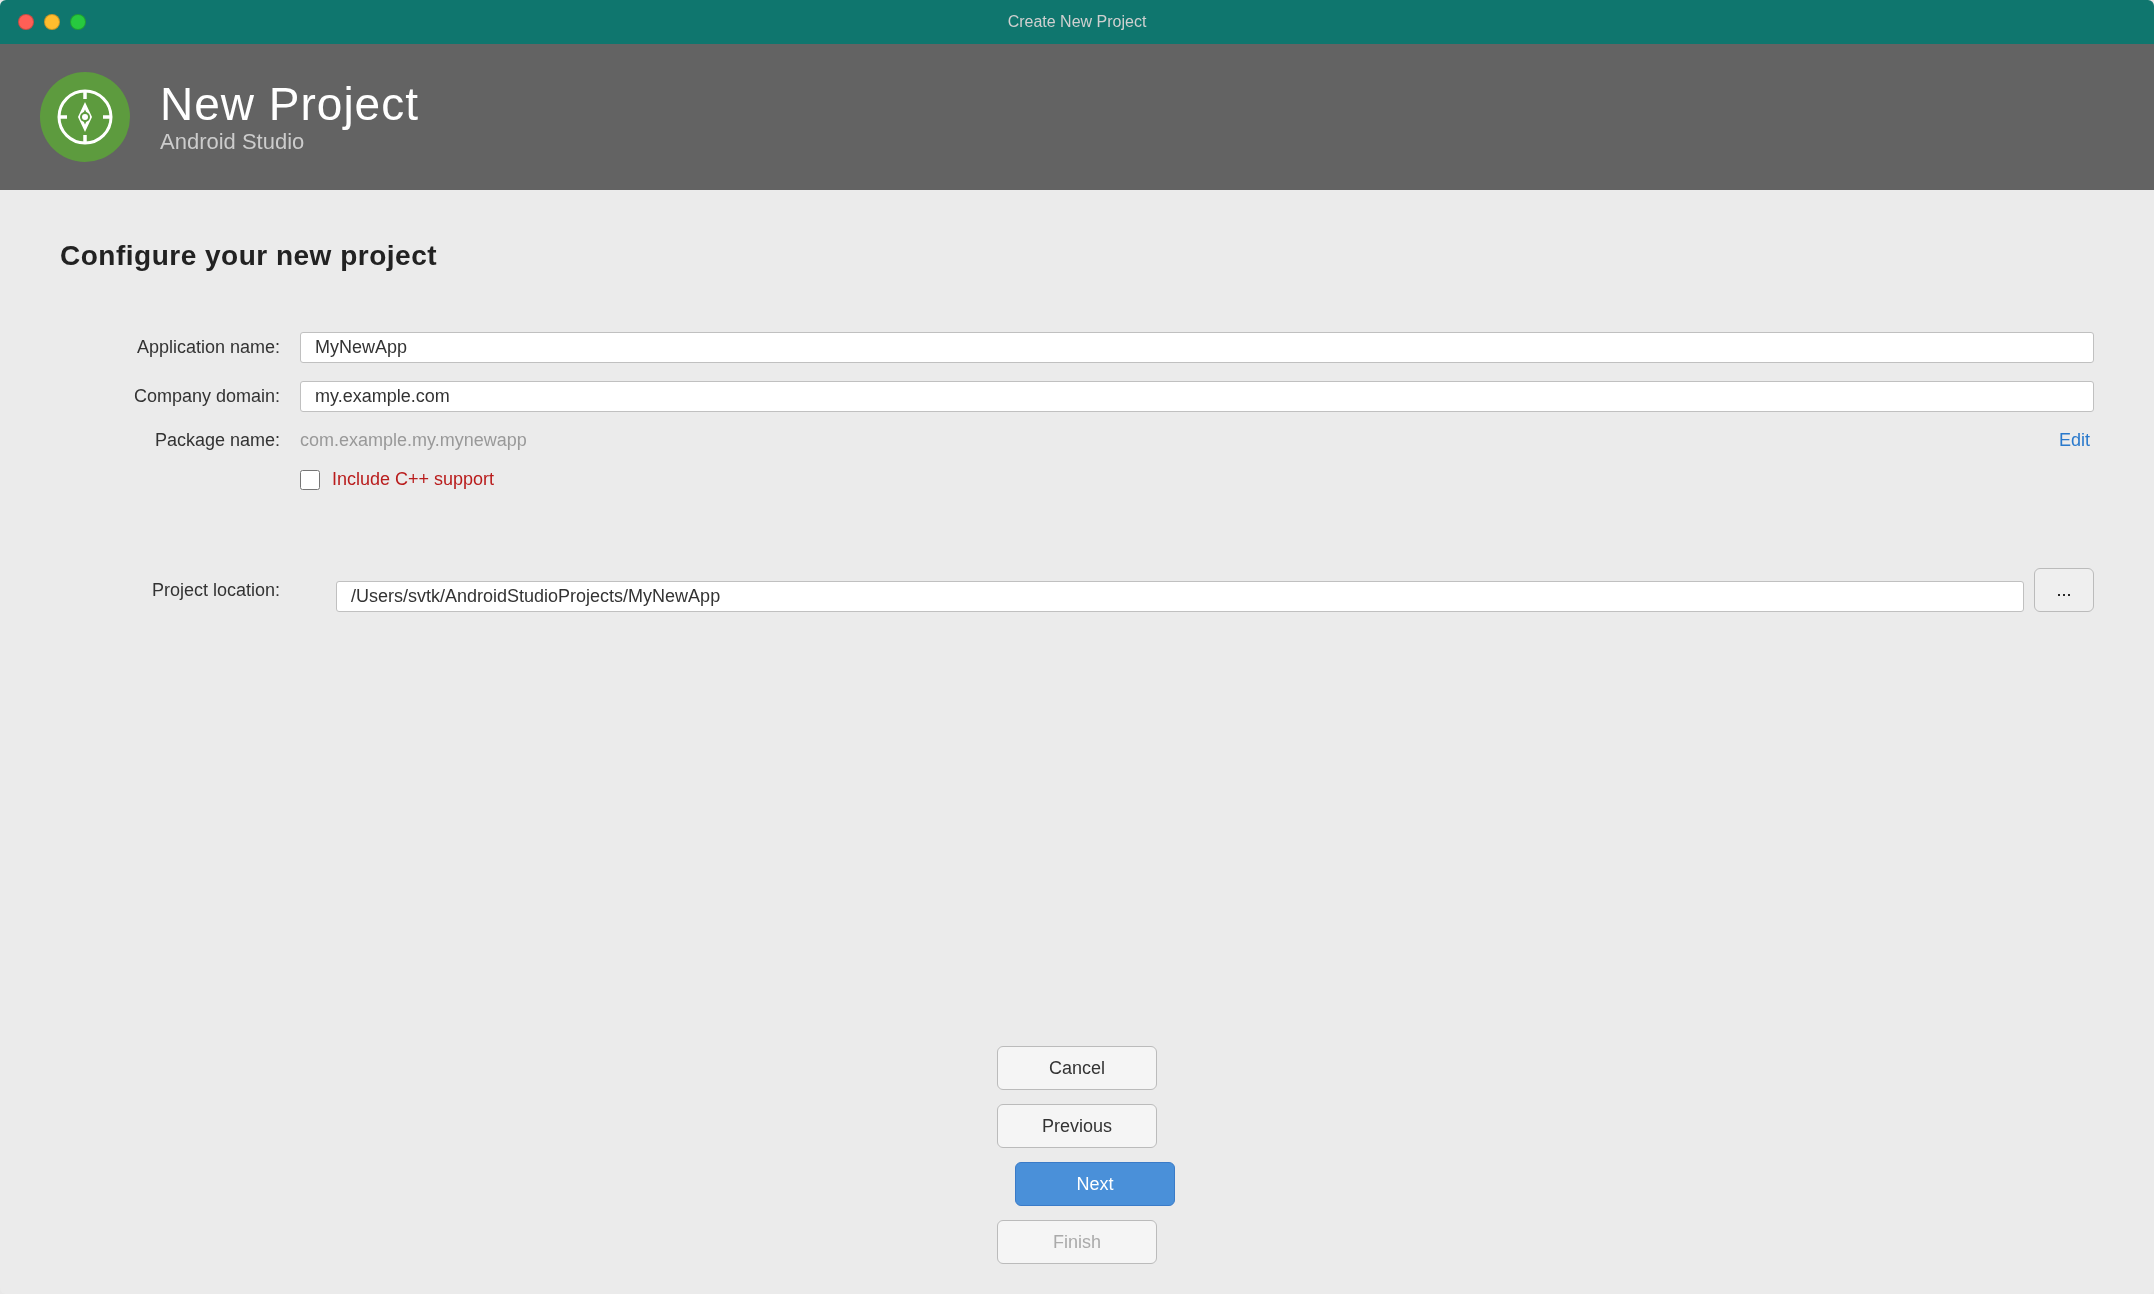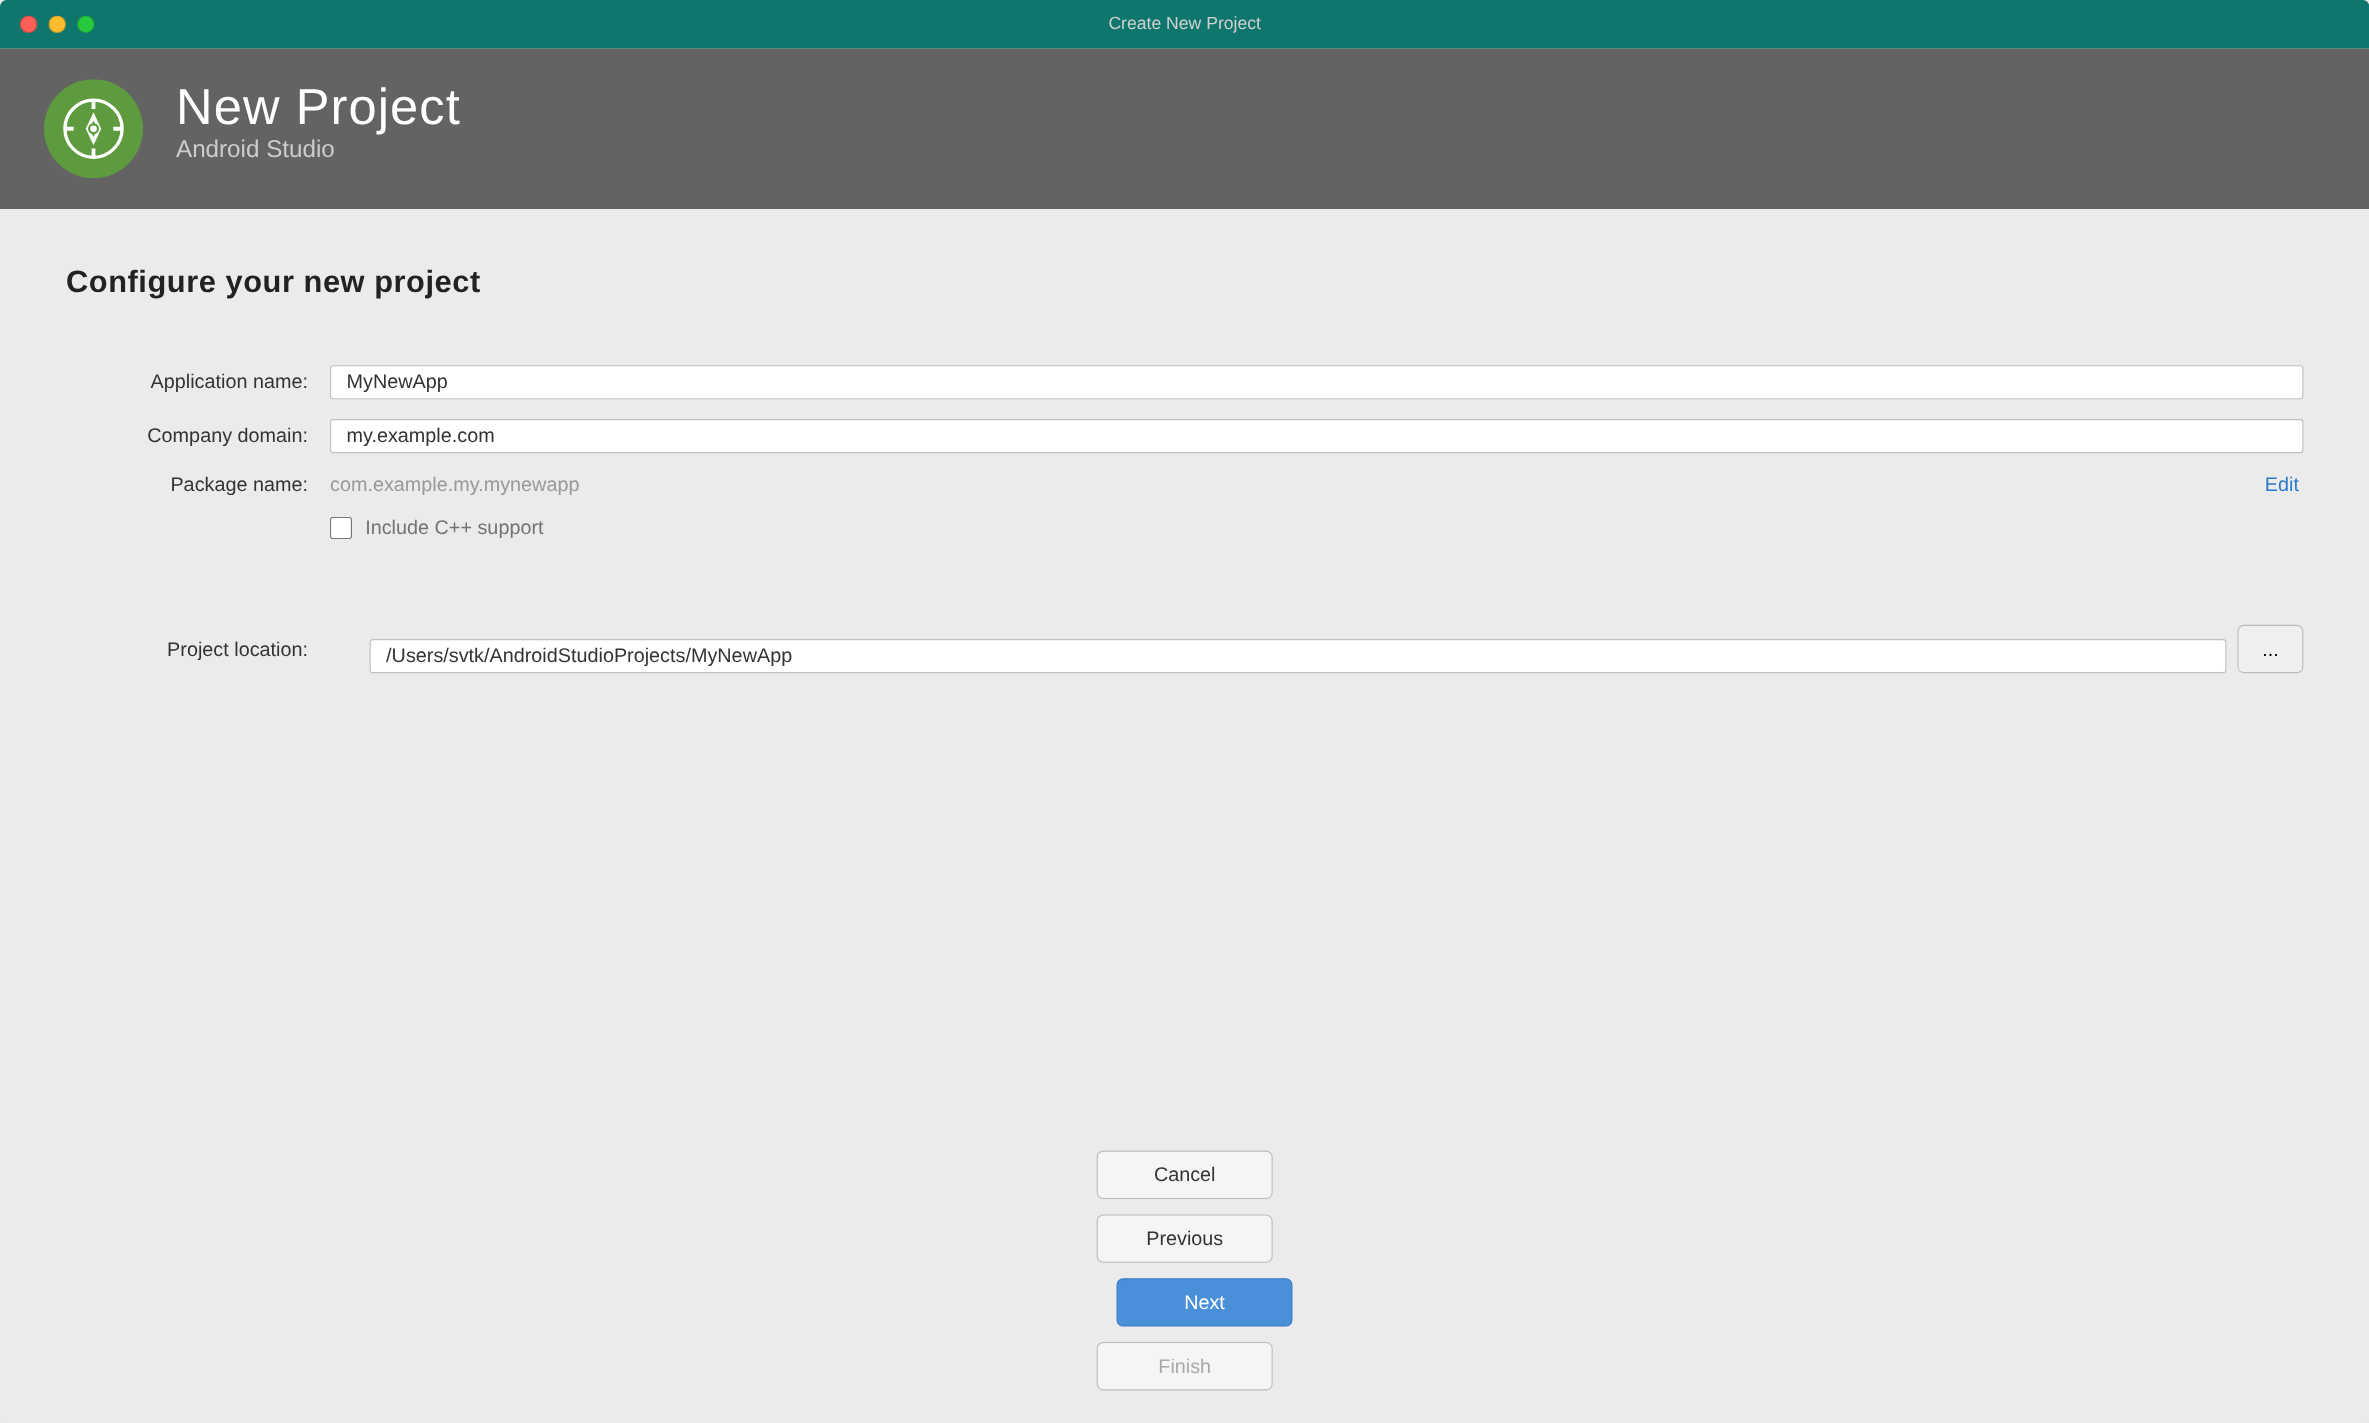--- a/index.html
+++ b/index.html
@@ -60,20 +60,21 @@
       color: #d0d0d0;
       font-size: 16px;
       font-weight: 400;
     }
 
     
     .header {
       background: #636363;
       padding: 28px 40px;
       display: flex;
+      align-items: center;
       gap: 30px;
       flex-shrink: 0;
     }
 
     .header-text {
       display: flex;
       flex-direction: column;
     }
 
     .header-title {
@@ -185,21 +186,21 @@
     .checkbox-input {
       width: 20px;
       height: 20px;
       margin-right: 12px;
       cursor: pointer;
       flex-shrink: 0;
     }
 
     .checkbox-label {
       font-size: 18px;
-      color: #737373;
+      color: #b91c1c;
       cursor: pointer;
     }
 
     .spacer {
       height: 60px;
     }
 
     
     .footer {
       display: flex;

